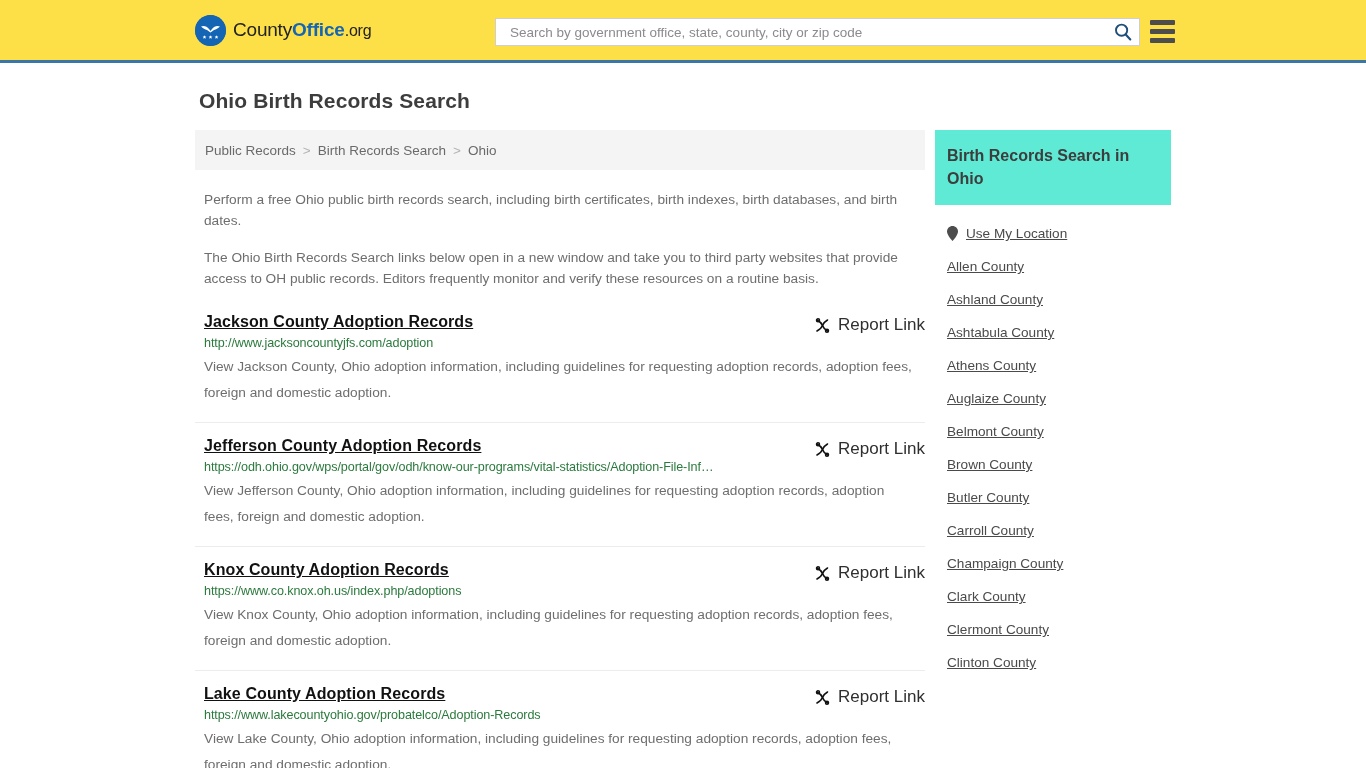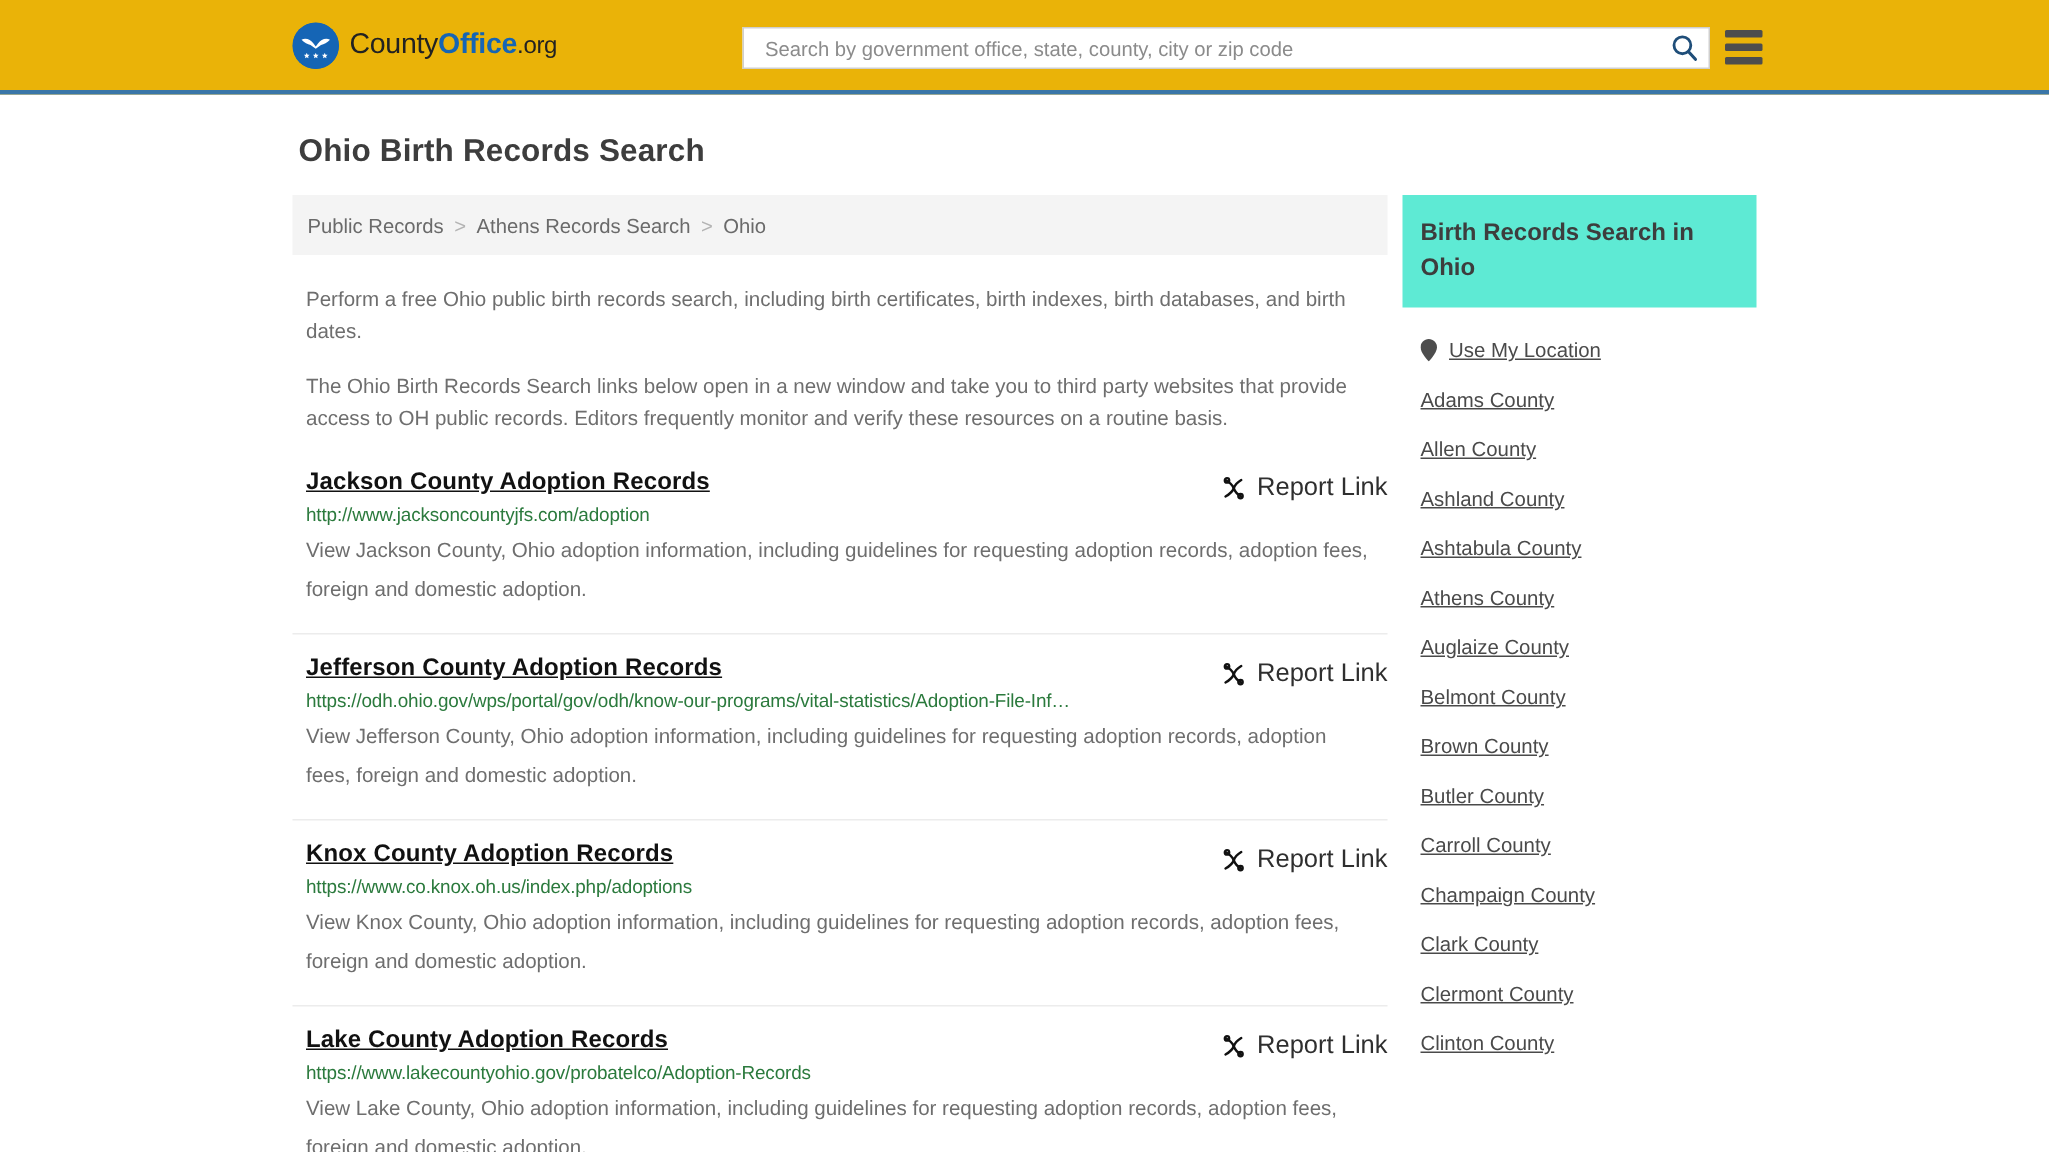--- a/index.html
+++ b/index.html
@@ -11,21 +11,21 @@
     height: 768px;
     overflow: hidden;
     background: #ffffff;
     font-family: "Liberation Sans", sans-serif;
   }
 
   
   .site-header {
     width: 100%;
     height: 63px;
-    background: #eab308;
+    background: #fde047;
     border-bottom: 3px solid #3a76a8;
     display: flex;
     align-items: center;
     position: relative;
   }
   .logo-wrap {
     display: flex;
     align-items: center;
     margin-left: 195px;
     text-decoration: none;
@@ -268,21 +268,21 @@
 
   <h1 class="page-title">Ohio Birth Records Search</h1>
 
   <div class="content-wrap">
 
     <div class="main-col">
 
       <nav class="breadcrumb">
         <a>Public Records</a>
         <span class="sep">&gt;</span>
-        <a>Athens Records Search</a>
+        <a>Birth Records Search</a>
         <span class="sep">&gt;</span>
         <a>Ohio</a>
       </nav>
 
       <p class="intro">Perform a free Ohio public birth records search, including birth certificates, birth indexes, birth databases, and birth dates.</p>
       <p class="intro second">The Ohio Birth Records Search links below open in a new window and take you to third party websites that provide access to OH public records. Editors frequently monitor and verify these resources on a routine basis.</p>
 
       <div class="results">
 
         <div class="result">
@@ -364,23 +364,20 @@
         <div class="side-item">
           <span class="pin-icon">
             <svg width="11" height="15" viewBox="0 0 11 15">
               <path d="M5.5 0 C2.46 0 0 2.46 0 5.5 C0 9.3 5.5 15 5.5 15 C5.5 15 11 9.3 11 5.5 C11 2.46 8.54 0 5.5 0 Z" fill="#4d4d4d"></path>
             </svg>
           </span>
           <a>Use My Location</a>
         </div>
 
         <div class="side-item">
-          <a>Adams County</a>
-          </div>
-        <div class="side-item">
           <a>Allen County</a>
           </div>
         <div class="side-item">
           <a>Ashland County</a>
           </div>
         <div class="side-item">
           <a>Ashtabula County</a>
           </div>
         <div class="side-item">
           <a>Athens County</a>

